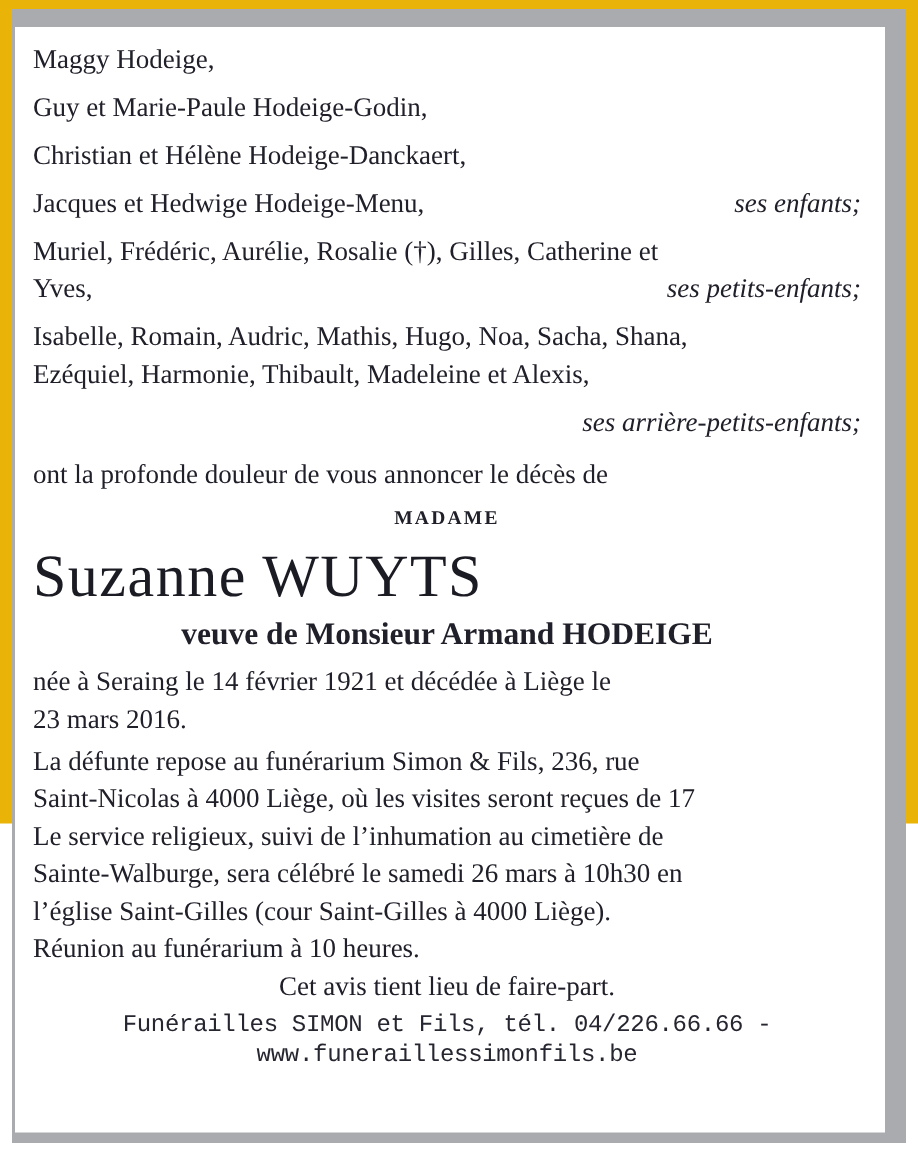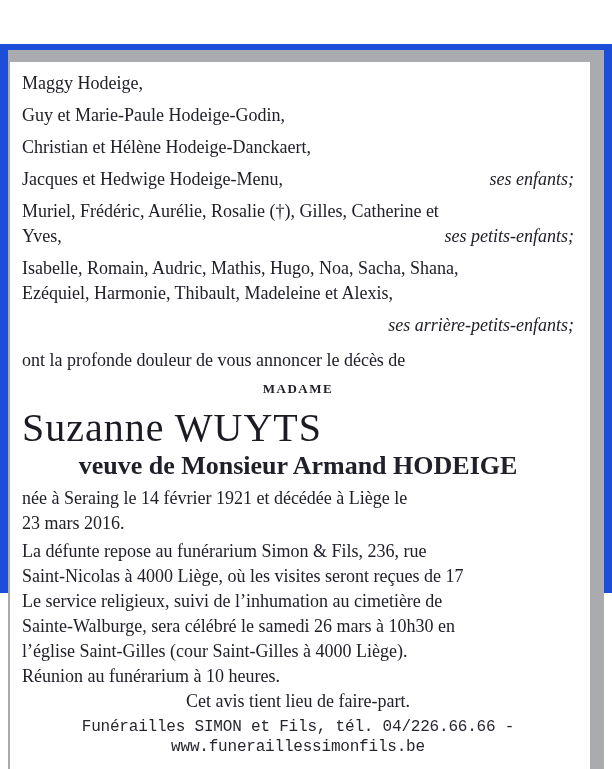--- a/index.html
+++ b/index.html
@@ -5,22 +5,21 @@
   * { margin: 0; padding: 0; box-sizing: border-box; }
   html, body { background: #ffffff; }
   body {
     width: 612px; height: 769px;
     font-family: "Liberation Serif", serif;
     overflow: hidden;
   }
   .page {
     position: relative;
     width: 612px; height: 549px;
-    background: #1d4ed8;
-    margin-top: 44px;
+    background: #eab308;
   }
   
   .frame {
     position: absolute;
     left: 8px; top: 6px;
     width: 596px; height: 756px;
     background: #a9abae;
   }
   .sheet {
     position: absolute;
@@ -64,21 +63,21 @@
     text-align: left;
     font-weight: normal;
     font-size: 40px;
     line-height: 48px;
     letter-spacing: 1px;
     color: #1b1b24;
   }
   .widow-line {
     text-align: center;
     font-weight: bold;
-    font-size: 26px;
+    font-size: 21px;
     line-height: 28px;
     margin-bottom: 6px;
   }
   .para { margin-bottom: 0; }
   .para.gap { margin-top: 3px; }
   .closing-line { text-align: center; }
   .footer-line {
     text-align: center;
     font-family: Liberation Mono, monospace;
     font-size: 16px;

